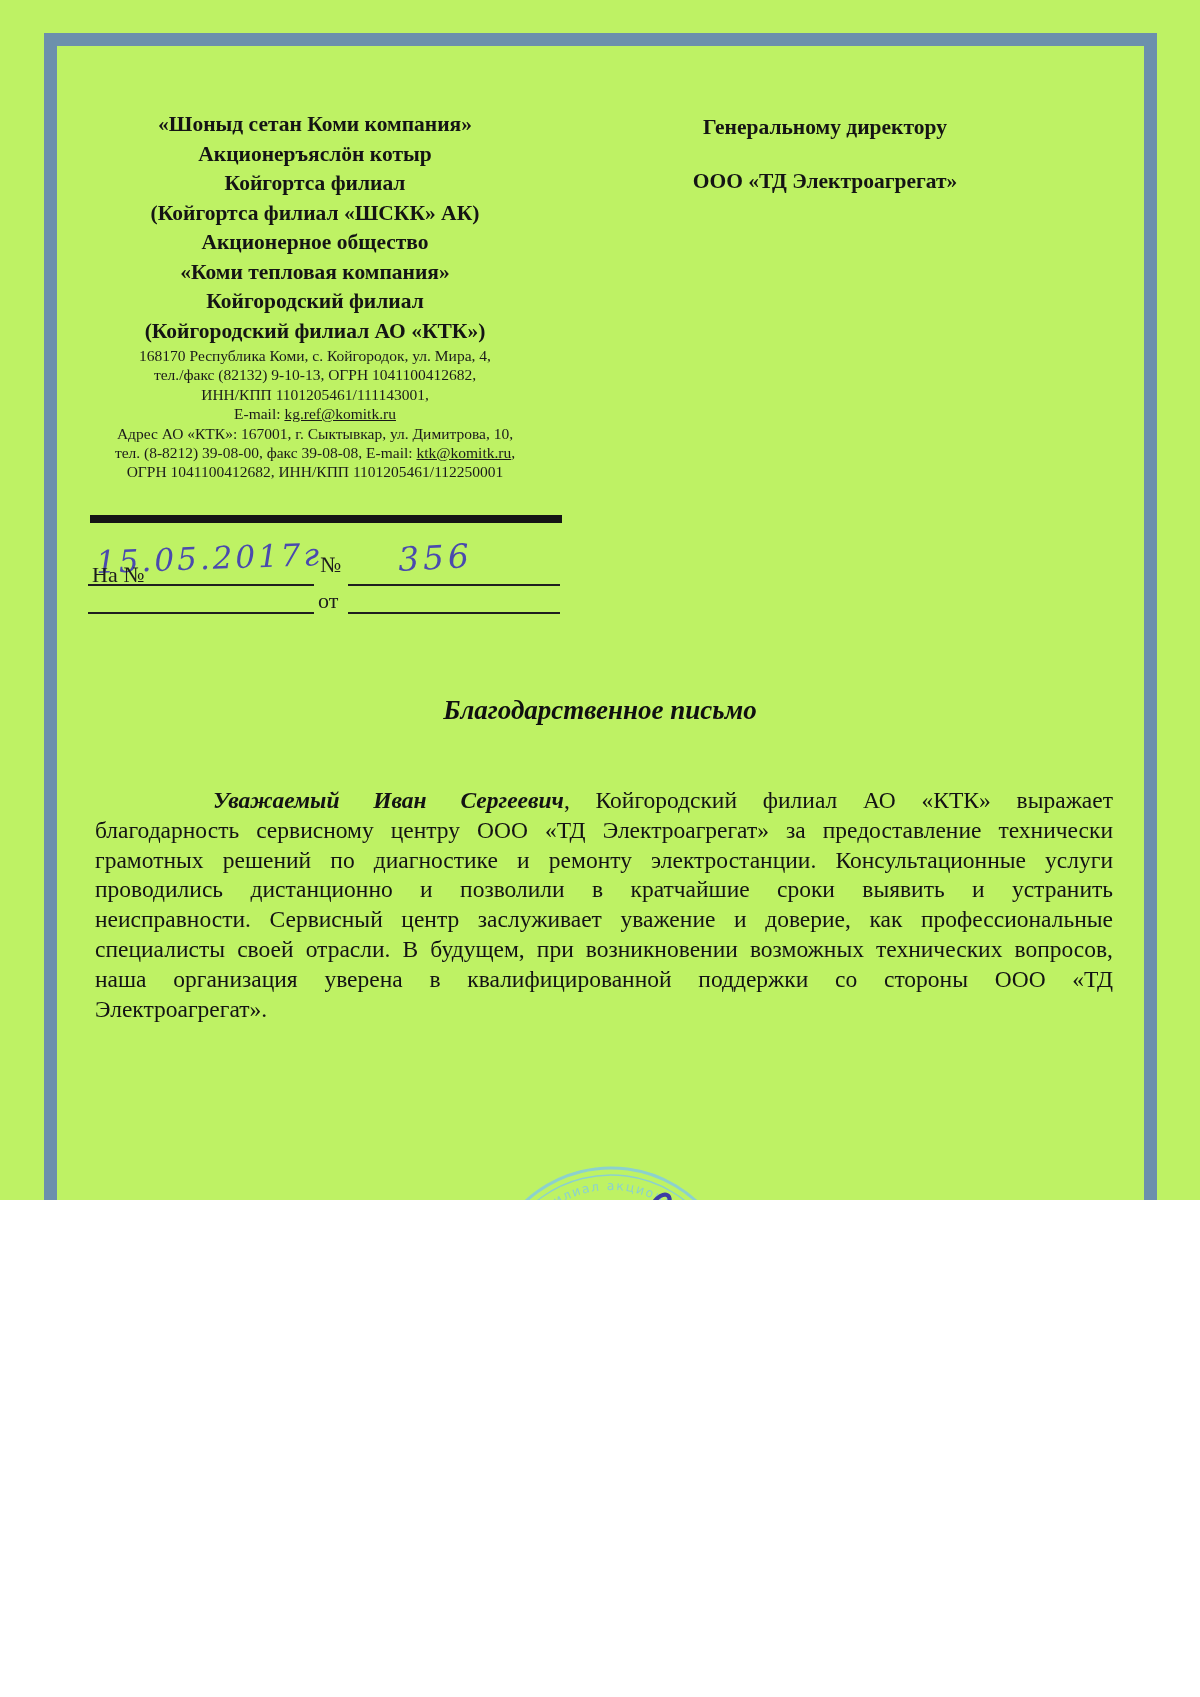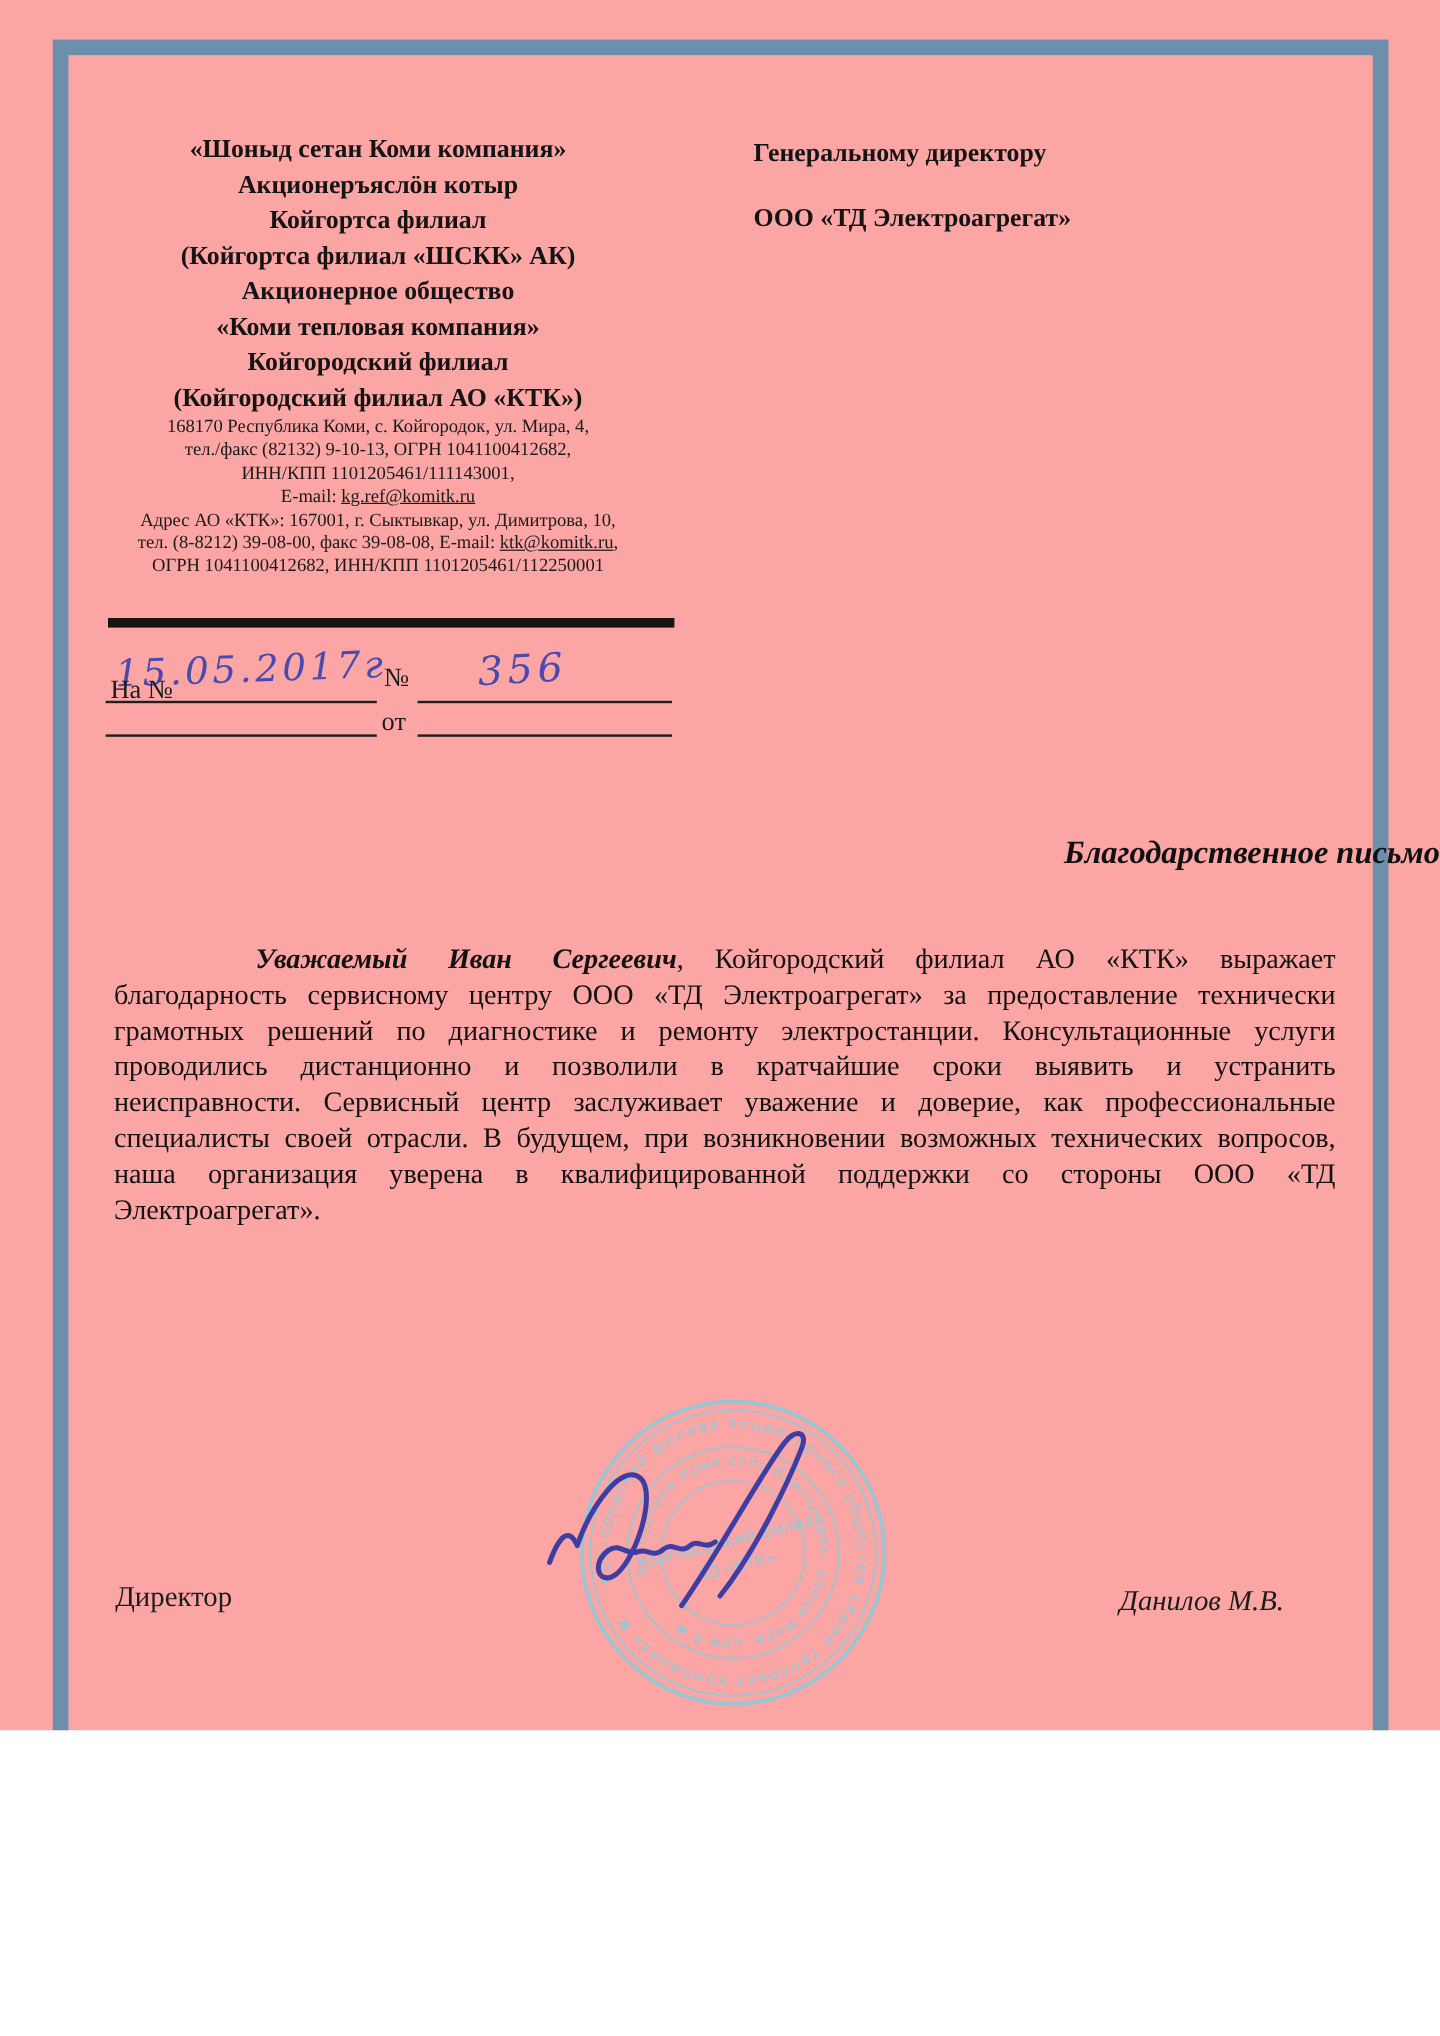--- a/index.html
+++ b/index.html
@@ -1,19 +1,19 @@
 <!DOCTYPE html>
 <html><head>
 <meta charset="utf-8">
 <style>
   * { margin:0; padding:0; box-sizing:border-box; }
   html,body { background:#ffffff; }
   .page {
-    position:relative; width:1200px; height:1442px;
-    background:#fca5a5; overflow:hidden;
+    position:relative; width:1200px; height:1200px;
+    background:#bef264; overflow:hidden;
     font-family:"Liberation Serif","DejaVu Serif",serif;
     color:#1c1c1c;
   }
   .frame {
     position:absolute; left:44px; top:33px; width:1113px; height:1627px;
     border:13px solid #6c90ac; background:transparent;
   }
   
   .letterhead {
     position:absolute; left:82px; top:110px; width:466px;
@@ -21,21 +21,21 @@
   }
   .letterhead .org-line {
     font-weight:bold; font-size:21.5px; line-height:29.5px; color:#141414;
   }
   .letterhead .addr {
     font-size:15.5px; line-height:19.4px; color:#1a1a1a;
   }
   .letterhead .addr a, .letterhead .email { text-decoration:underline; color:#1a1a1a; }
   
   .addressee {
-    position:absolute; left:628px; top:114px; width:394px; text-align:left;
+    position:absolute; left:628px; top:114px; width:394px; text-align:center;
   }
   .addressee .line {
     font-weight:bold; font-size:21.5px; line-height:27px; margin-bottom:27px; color:#141414;
   }
   
   .black-bar { position:absolute; left:90px; top:515px; width:472px; height:8px; background:#151515; }
   .hand { font-style:italic; color:#4a4aae; font-family:"DejaVu Serif",serif; }
   .date-hand {
     position:absolute; left:96px; top:540px; font-size:31px; letter-spacing:3px;
     transform:rotate(-2deg);
@@ -47,21 +47,21 @@
   }
   .uline { position:absolute; height:2px; background:#1f1f1f; }
   .u1a { left:88px;  top:584px; width:226px; }
   .u1b { left:348px; top:584px; width:212px; }
   .u2a { left:88px;  top:612px; width:226px; }
   .u2b { left:348px; top:612px; width:212px; }
   .na-label { position:absolute; left:92px;  top:562px; font-size:22px; }
   .ot-label { position:absolute; left:318px; top:588px; font-size:22px; }
   
   .title {
-    position:absolute; left:0; top:695px; width:1200px; text-align:right;
+    position:absolute; left:0; top:695px; width:1200px; text-align:center;
     font-size:27px; font-weight:bold; font-style:italic; color:#101010;
   }
   .body-text {
     position:absolute; left:95px; top:786px; width:1018px;
     font-size:23.5px; line-height:29.8px; text-align:justify; text-align-last:left;
     text-indent:74px; color:#131313; word-spacing:4px;
   }
   .body-text .salutation { font-weight:bold; font-style:italic; word-spacing:12px;margin-left:44px; }
   
   .director-label { position:absolute; left:96px;  top:1318px; font-size:24px;font-family:Liberation Serif, serif; }

